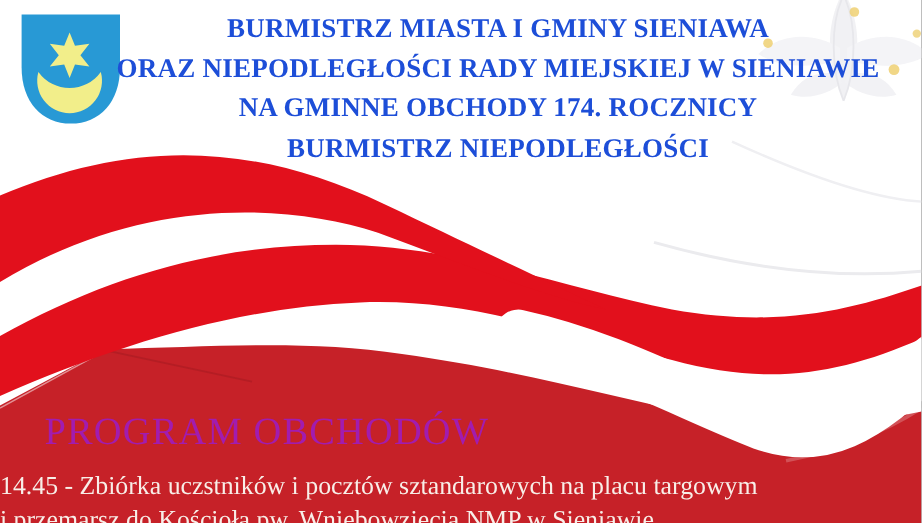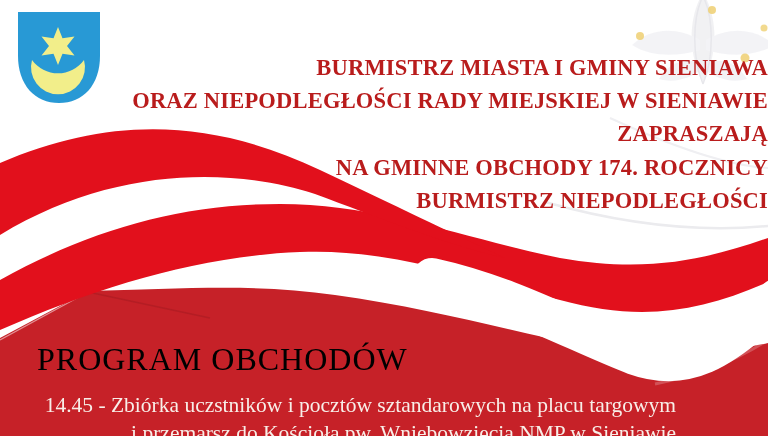--- a/index.html
+++ b/index.html
@@ -4,34 +4,34 @@
 <style>
   html,body { margin:0; padding:0; background:#888; }
   .poster {
     position:relative; width:768px; height:436px;
     background:#ffffff; overflow:hidden;
     font-family:"Liberation Serif", serif;
   }
   .flag-svg { position:absolute; left:0; top:0; width:768px; height:436px; display:block; }
   .header {
     position:absolute; top:7px; left:62px; right:0;
-    text-align:right; color:#b91c1c; z-index:5;margin-top:44px;
+    text-align:center; color:#1d4ed8; z-index:5;
   }
   .header .line {
     height:33.2px; line-height:33.2px;
     font-size:22.5px; font-weight:700; letter-spacing:0.2px;
     white-space:nowrap;
   }
   .program-title {
     position:absolute; left:37px; top:341px; z-index:6;
     font-size:32px; font-weight:400; letter-spacing:1px;
-    color:#000000; white-space:nowrap;
+    color:#a21caf; white-space:nowrap;
   }
   .program-line {
-    position:absolute; left:0; width:676px; text-align:right; z-index:6;
+    position:absolute; left:0; width:676px; text-align:left; z-index:6;
     font-size:21.5px; font-weight:400; color:#f8eee8; white-space:nowrap;
   }
   .program-line.l1 { top:393px; }
   .program-line.l2 { top:420.5px; }
 </style>
 </head>
 <body>
 
 <div class="poster">
 
@@ -68,21 +68,20 @@
     <g>
       <path d="M18,12 L100,12 L100,56 C100,85 83,103 59,103 C35,103 18,85 18,56 Z" fill="#2899d5"></path>
       <polygon points="58,27 62.5,38.2 74.5,36.5 67,46 74.5,55.5 62.5,53.8 58,65 53.5,53.8 41.5,55.5 49,46 41.5,36.5 53.5,38.2" fill="#f2ee8a"></polygon>
       <path d="M32,60 A27,27 0 1 0 84,60 A32,32 0 0 1 32,60 Z" fill="#f2ee8a"></path>
     </g>
   </svg>
 
   <div class="header">
     <div class="line">BURMISTRZ MIASTA I GMINY SIENIAWA</div>
     <div class="line">ORAZ NIEPODLEGŁOŚCI RADY MIEJSKIEJ W SIENIAWIE</div>
-    <div class="line">ZAPRASZAJĄ</div>
     <div class="line">NA GMINNE OBCHODY 174. ROCZNICY</div>
     <div class="line">BURMISTRZ NIEPODLEGŁOŚCI</div>
   </div>
 
   <div class="program-title">PROGRAM OBCHODÓW</div>
   <div class="program-line l1">14.45 - Zbiórka uczstników i pocztów sztandarowych na placu targowym</div>
   <div class="program-line l2">i przemarsz do Kościoła pw. Wniebowzięcia NMP w Sieniawie</div>
 
 </div>
 

